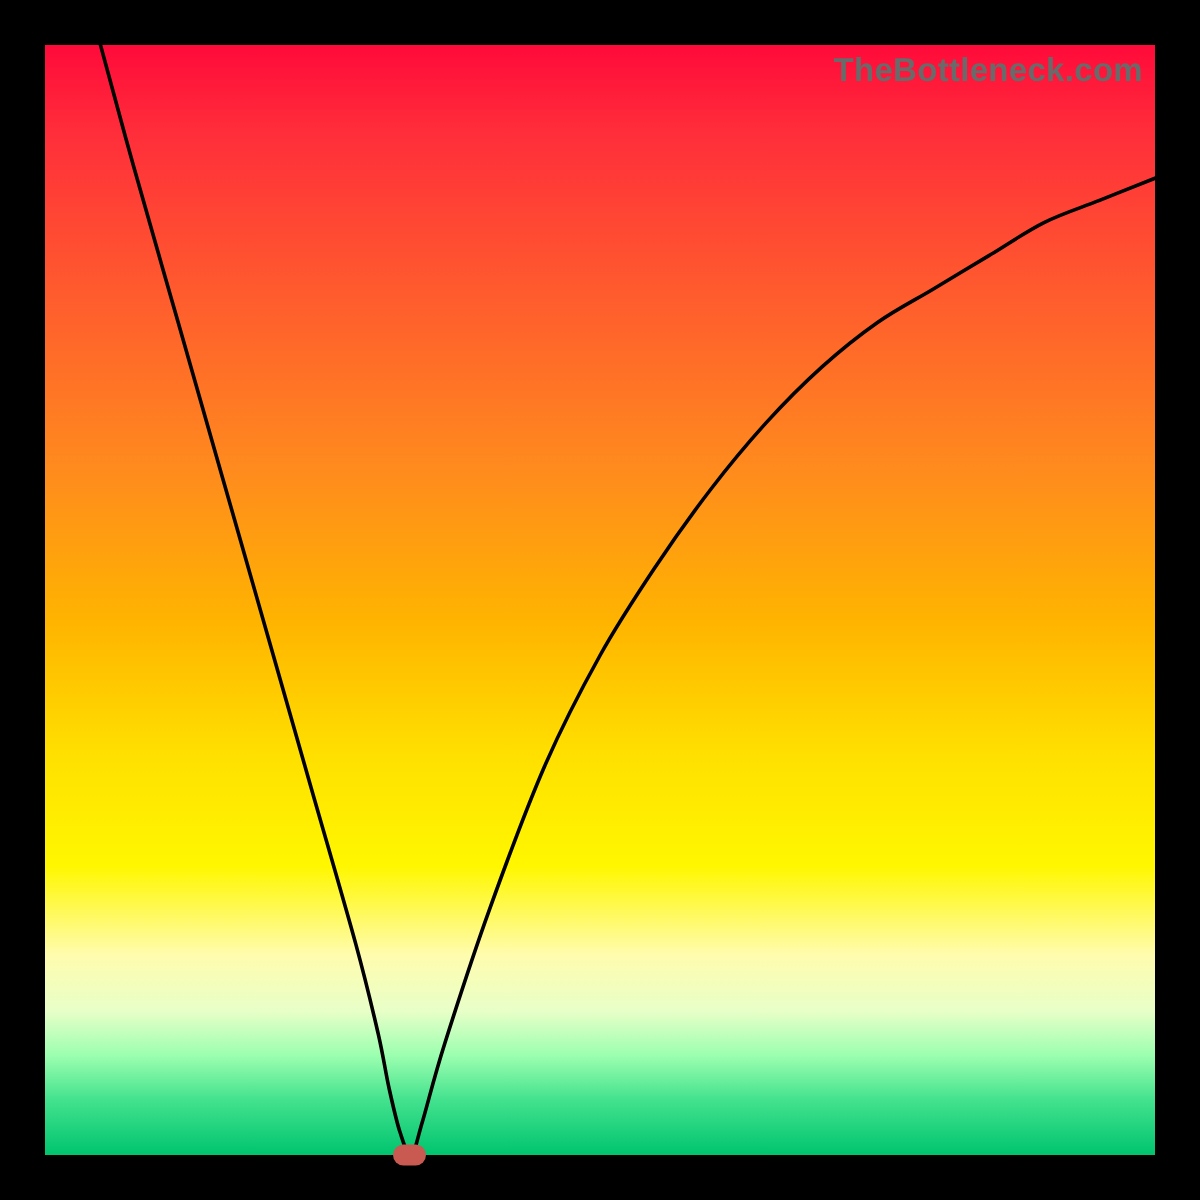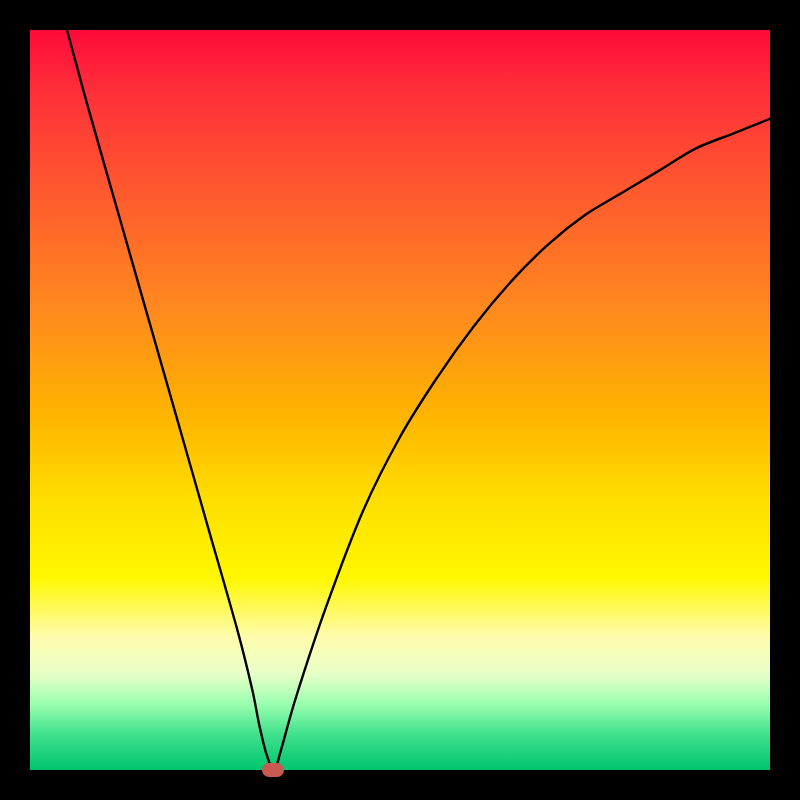--- a/index.html
+++ b/index.html
@@ -62,20 +62,21 @@
     border-radius: 7px;
     transform: translate(-50%, -50%);
   }
 </style>
 </head>
 <body>
 
 <div class="frame">
   <div class="plot-area">
 
+    <div class="watermark">TheBottleneck.com</div>
 
     <svg class="curve-svg" viewBox="0 0 740 740" preserveAspectRatio="none">
       <path class="curve-path" d="M 37.00 0.00 C 40.70 13.57, 50.57 50.57, 59.20 81.40 C 67.83 112.23, 78.93 150.47, 88.80 185.00 C 98.67 219.53, 108.53 254.07, 118.40 288.60 C 128.27 323.13, 138.13 357.67, 148.00 392.20 C 157.87 426.73, 167.73 461.27, 177.60 495.80 C 187.47 530.33, 199.80 572.27, 207.20 599.40 C 214.60 626.53, 218.30 642.57, 222.00 658.60 C 225.70 674.63, 226.93 684.50, 229.40 695.60 C 231.87 706.70, 234.33 717.80, 236.80 725.20 C 239.27 732.60, 241.73 741.23, 244.20 740.00 C 246.67 738.77, 247.90 730.13, 251.60 717.80 C 255.30 705.47, 259.00 689.43, 266.40 666.00 C 273.80 642.57, 284.90 608.03, 296.00 577.20 C 307.10 546.37, 320.67 509.37, 333.00 481.00 C 345.33 452.63, 357.67 429.20, 370.00 407.00 C 382.33 384.80, 394.67 366.30, 407.00 347.80 C 419.33 329.30, 431.67 312.03, 444.00 296.00 C 456.33 279.97, 468.67 265.17, 481.00 251.60 C 493.33 238.03, 505.67 225.70, 518.00 214.60 C 530.33 203.50, 542.67 193.63, 555.00 185.00 C 567.33 176.37, 579.67 170.20, 592.00 162.80 C 604.33 155.40, 616.67 148.00, 629.00 140.60 C 641.33 133.20, 653.67 124.57, 666.00 118.40 C 678.33 112.23, 690.67 108.53, 703.00 103.60 C 715.33 98.67, 733.83 91.27, 740.00 88.80"></path>
     </svg>
 
     <div class="marker" style="left: 242.72px; top: 740px;"></div>
 
   </div>
 </div>
 

